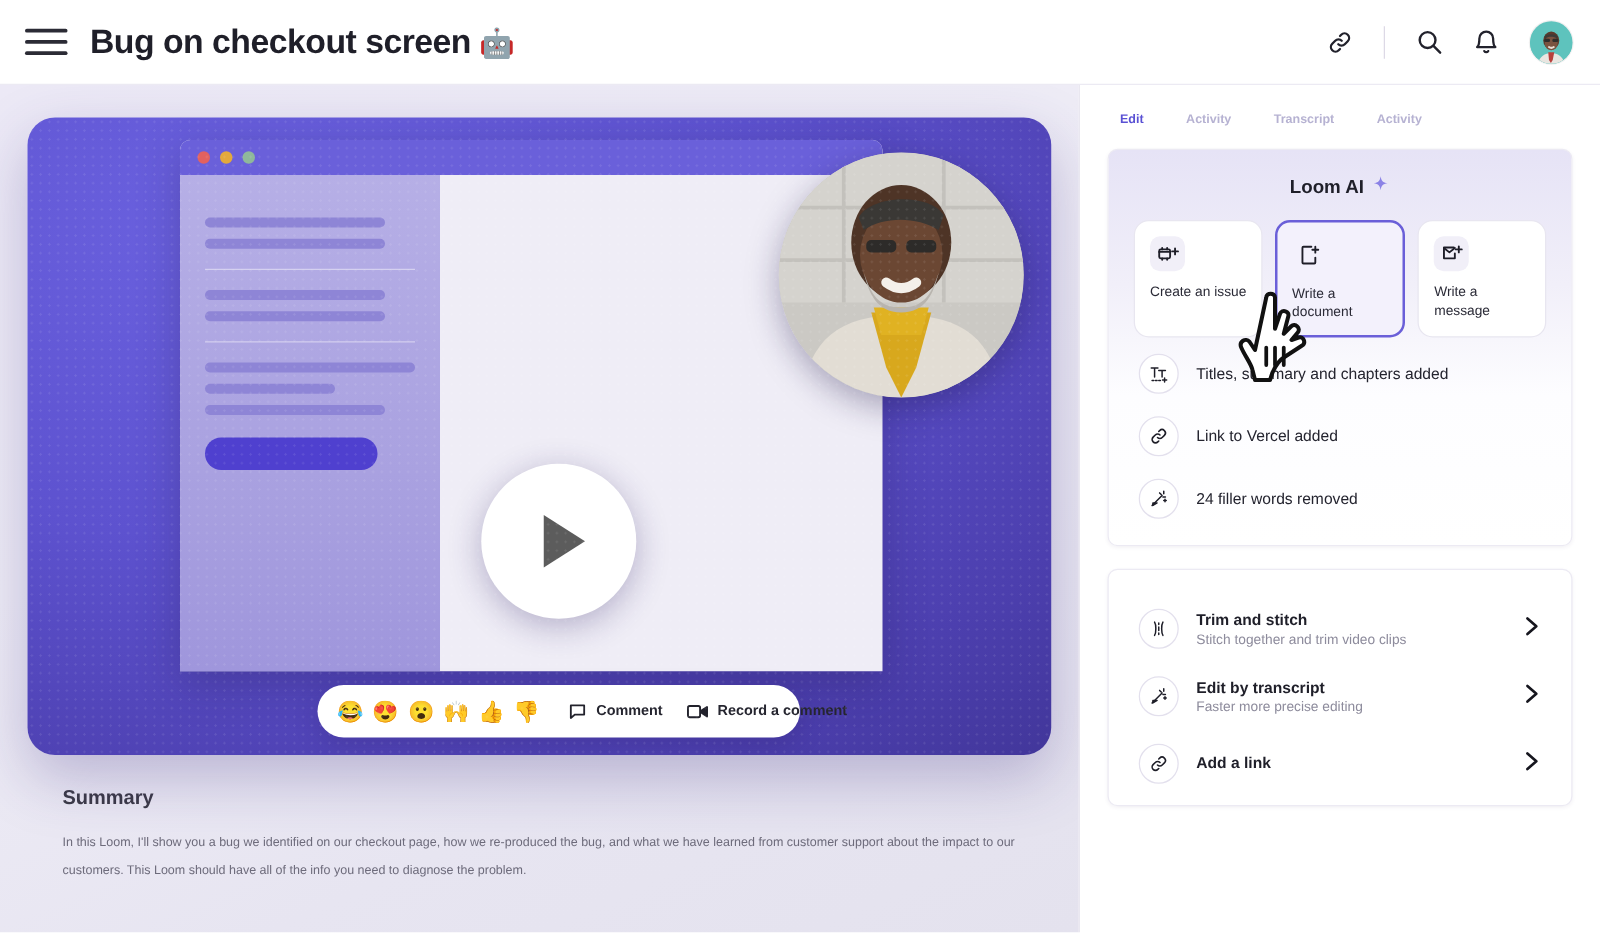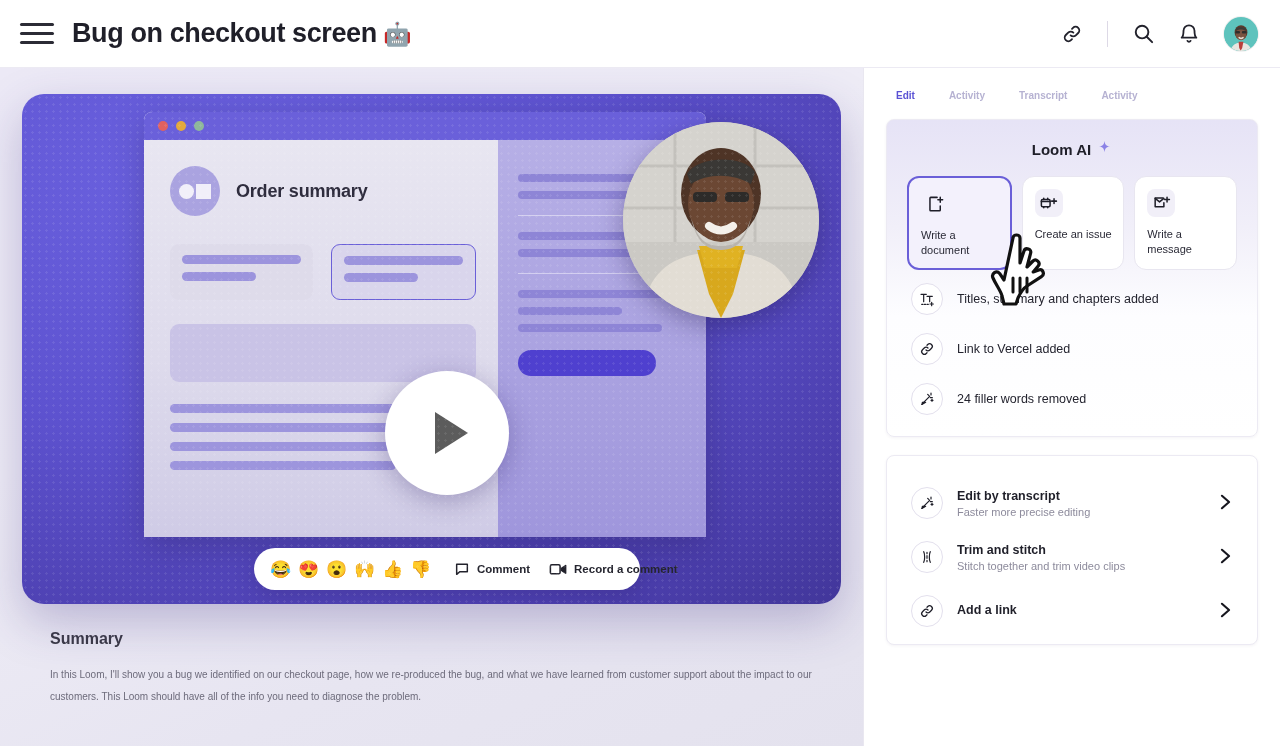--- a/index.html
+++ b/index.html
@@ -257,46 +257,20 @@
 
     <div class="video-card">
 
       <div class="browser">
         <div class="chrome">
           <span class="dot r"></span>
           <span class="dot y"></span>
           <span class="dot g"></span>
         </div>
         <div class="page">
-          <div class="page-left">
-            <div class="ordhead">
-              <div class="ordlogo">
-                <span class="c"></span>
-                  <span class="s"></span>
-              </div>
-              <div class="ordtitle">Order summary</div>
-            </div>
-            <div class="cardrow">
-              <div class="mini">
-                <div class="bar"></div>
-                  <div class="bar short"></div>
-              </div>
-              <div class="mini sel">
-                <div class="bar"></div>
-                  <div class="bar short"></div>
-              </div>
-            </div>
-            <div class="bigblock"></div>
-            <div class="lines">
-              <div class="ln w1"></div>
-              <div class="ln w2"></div>
-              <div class="ln w3"></div>
-              <div class="ln w4"></div>
-            </div>
-          </div>
           <div class="page-right">
             <div class="ln m"></div>
             <div class="ln m"></div>
             <hr>
             <div class="ln m"></div>
             <div class="ln m"></div>
             <hr>
             <div class="ln l"></div>
             <div class="ln s"></div>
             <div class="ln m"></div>
@@ -377,38 +351,38 @@
       <div class="panel-title">
         <span>Loom AI</span>
         <span class="sparkle">
           <svg width="15" height="15" viewBox="0 0 24 24">
             <path d="M12 1.5c.9 6 2.6 8.1 9 9-6.4.9-8.1 3-9 9-.9-6-2.6-8.1-9-9 6.4-.9 8.1-3 9-9z" fill="#8b82e6"></path>
           </svg>
         </span>
       </div>
 
       <div class="aicards">
-        <div class="aicard sel">
-          <div class="aic-icon">
-            <svg width="19" height="19" viewBox="0 0 24 24" fill="none" stroke="#1e1e28" stroke-width="1.9" stroke-linecap="round" stroke-linejoin="round">
-              <path d="M14 3H6a1 1 0 0 0-1 1v15a1 1 0 0 0 1 1h11a1 1 0 0 0 1-1v-5"></path>
-              <path d="M18 3v6M15 6h6"></path>
-            </svg>
-          </div>
-          <div class="aic-label">Write a document</div>
-        </div>
         <div class="aicard">
           <div class="aic-icon">
             <svg width="19" height="19" viewBox="0 0 24 24" fill="none" stroke="#1e1e28" stroke-width="1.9" stroke-linecap="round" stroke-linejoin="round">
               <rect x="3" y="7" width="11" height="9" rx="1.5"></rect>
               <path d="M3 9.5h11M6 7V5.5M11 7V5.5M6 16v1.5M11 16v1.5"></path>
               <path d="M19 6v6M16 9h6"></path>
             </svg>
           </div>
           <div class="aic-label">Create an issue</div>
+        </div>
+        <div class="aicard sel">
+          <div class="aic-icon">
+            <svg width="19" height="19" viewBox="0 0 24 24" fill="none" stroke="#1e1e28" stroke-width="1.9" stroke-linecap="round" stroke-linejoin="round">
+              <path d="M14 3H6a1 1 0 0 0-1 1v15a1 1 0 0 0 1 1h11a1 1 0 0 0 1-1v-5"></path>
+              <path d="M18 3v6M15 6h6"></path>
+            </svg>
+          </div>
+          <div class="aic-label">Write a document</div>
         </div>
         <div class="aicard">
           <div class="aic-icon">
             <svg width="19" height="19" viewBox="0 0 24 24" fill="none" stroke="#1e1e28" stroke-width="1.9" stroke-linecap="round" stroke-linejoin="round">
               <path d="M14 5H4v11h11V11"></path>
               <path d="M4 5.5 9.5 10 15 5.5"></path>
               <path d="M19 4v6M16 7h6"></path>
             </svg>
           </div>
           <div class="aic-label">Write a message</div>
@@ -450,47 +424,47 @@
           </div>
           <div class="airow-label">24 filler words removed</div>
         </div>
       </div>
     </div>
 
     <div class="panel suite">
 
       <div class="suiterow">
         <div class="circ">
+          <svg width="16" height="16" viewBox="0 0 24 24" fill="none" stroke="#1e1e28" stroke-width="1.8" stroke-linecap="round">
+            <path d="M7 4c2 3 2 13 0 16M17 4c-2 3-2 13 0 16"></path>
+            <path d="M12 5v2M12 10v4M12 17v2"></path>
+          </svg>
+        </div>
+        <div class="suitetxt">
+          <div class="t">Trim and stitch</div>
+          <div class="s">Stitch together and trim video clips</div>
+        </div>
+        <div class="chev">
+          <svg width="11" height="16" viewBox="0 0 12 18" fill="none" stroke="#16161e" stroke-width="2.4" stroke-linecap="round" stroke-linejoin="round">
+              <path d="M2 2l8 7-8 7"></path>
+            </svg>
+        </div>
+      </div>
+
+      <div class="suiterow">
+        <div class="circ">
           <svg width="16" height="16" viewBox="0 0 24 24" fill="none" stroke="#1e1e28" stroke-width="1.8" stroke-linecap="round" stroke-linejoin="round">
             <path d="M4 20 16 8"></path>
               <path d="M13 5 15 7M18 3v3M17 10h3M19.5 12.5v3M18 14h3"></path>
             <path d="M5 17h5l-5 3z" fill="#1e1e28"></path>
           </svg>
         </div>
         <div class="suitetxt">
           <div class="t">Edit by transcript</div>
           <div class="s">Faster more precise editing</div>
-        </div>
-        <div class="chev">
-          <svg width="11" height="16" viewBox="0 0 12 18" fill="none" stroke="#16161e" stroke-width="2.4" stroke-linecap="round" stroke-linejoin="round">
-              <path d="M2 2l8 7-8 7"></path>
-            </svg>
-        </div>
-      </div>
-
-      <div class="suiterow">
-        <div class="circ">
-          <svg width="16" height="16" viewBox="0 0 24 24" fill="none" stroke="#1e1e28" stroke-width="1.8" stroke-linecap="round">
-            <path d="M7 4c2 3 2 13 0 16M17 4c-2 3-2 13 0 16"></path>
-            <path d="M12 5v2M12 10v4M12 17v2"></path>
-          </svg>
-        </div>
-        <div class="suitetxt">
-          <div class="t">Trim and stitch</div>
-          <div class="s">Stitch together and trim video clips</div>
         </div>
         <div class="chev">
           <svg width="11" height="16" viewBox="0 0 12 18" fill="none" stroke="#16161e" stroke-width="2.4" stroke-linecap="round" stroke-linejoin="round">
               <path d="M2 2l8 7-8 7"></path>
             </svg>
         </div>
       </div>
 
       <div class="suiterow">
         <div class="circ">

